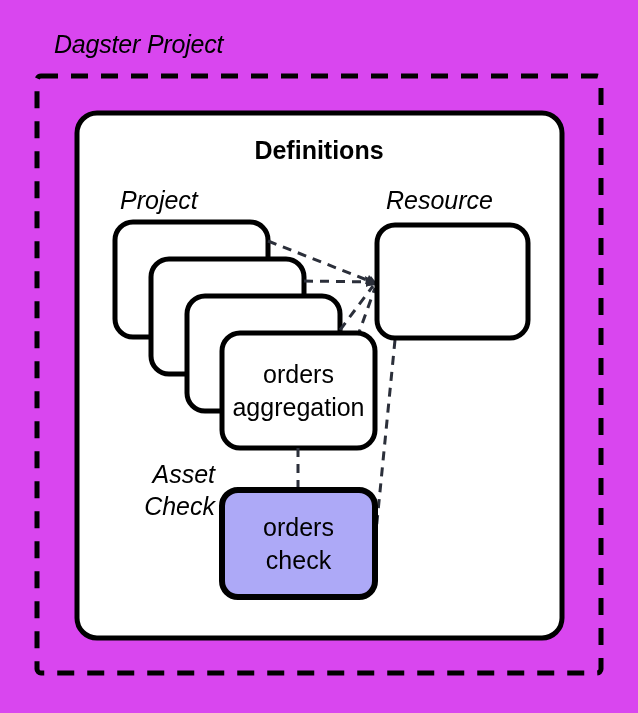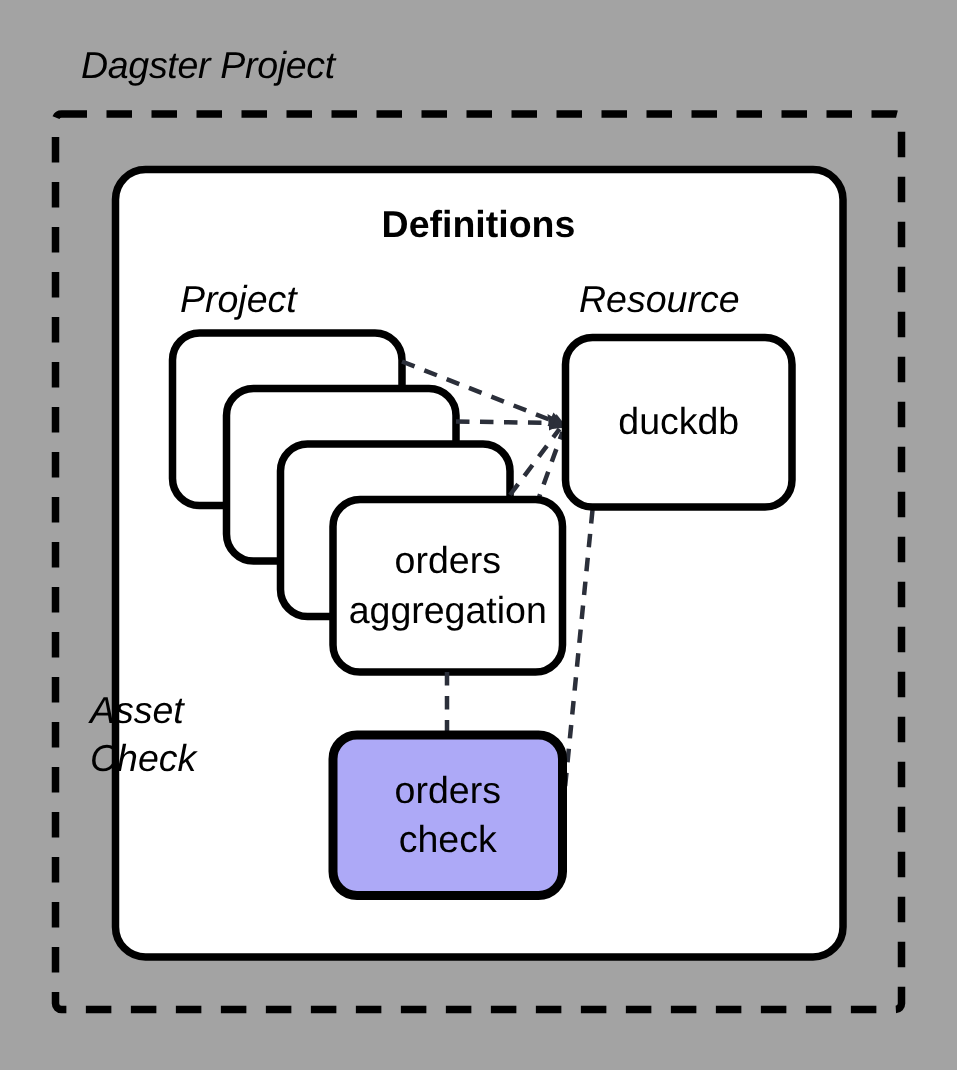--- a/index.html
+++ b/index.html
@@ -7,21 +7,21 @@
     padding: 0;
     background: #ffffff;
   }
   body {
     font-family: "Liberation Sans", sans-serif;
   }
   #canvas {
     position: relative;
     width: 638px;
     height: 713px;
-    background: #a3a3a3;
+    background: #d946ef;
     overflow: hidden;
   }
   #diagram-svg {
     position: absolute;
     left: 0;
     top: 0;
     width: 638px;
     height: 713px;
   }
   .lbl {
@@ -56,20 +56,21 @@
   .resource-label {
     left: 386px;
     top: 186px;
     font-size: 25px;
     text-align: right;
   }
   .assetcheck-label {
     left: 60px;
     top: 459px;
     width: 155px;
+    text-align: right;
     font-size: 25px;
     line-height: 1.26;
   }
   .node-text {
     position: absolute;
     display: flex;
     flex-direction: column;
     align-items: center;
     justify-content: center;
     text-align: center;
@@ -143,23 +144,20 @@
 
   <div class="lbl definitions-title">Definitions</div>
 
   <div class="lbl lbl-italic assets-label">Project</div>
 
   <div class="lbl lbl-italic resource-label">Resource</div>
 
   <div class="lbl lbl-italic assetcheck-label">Asset
 Check</div>
 
-  <div class="node-text node-duckdb-text">
-    <span>duckdb</span>
-  </div>
 
   <div class="node-text node-orders-agg-text">
     <span>orders</span>
     <span>aggregation</span>
   </div>
 
   <div class="node-text node-orders-check-text">
     <span>orders</span>
     <span>check</span>
   </div>

